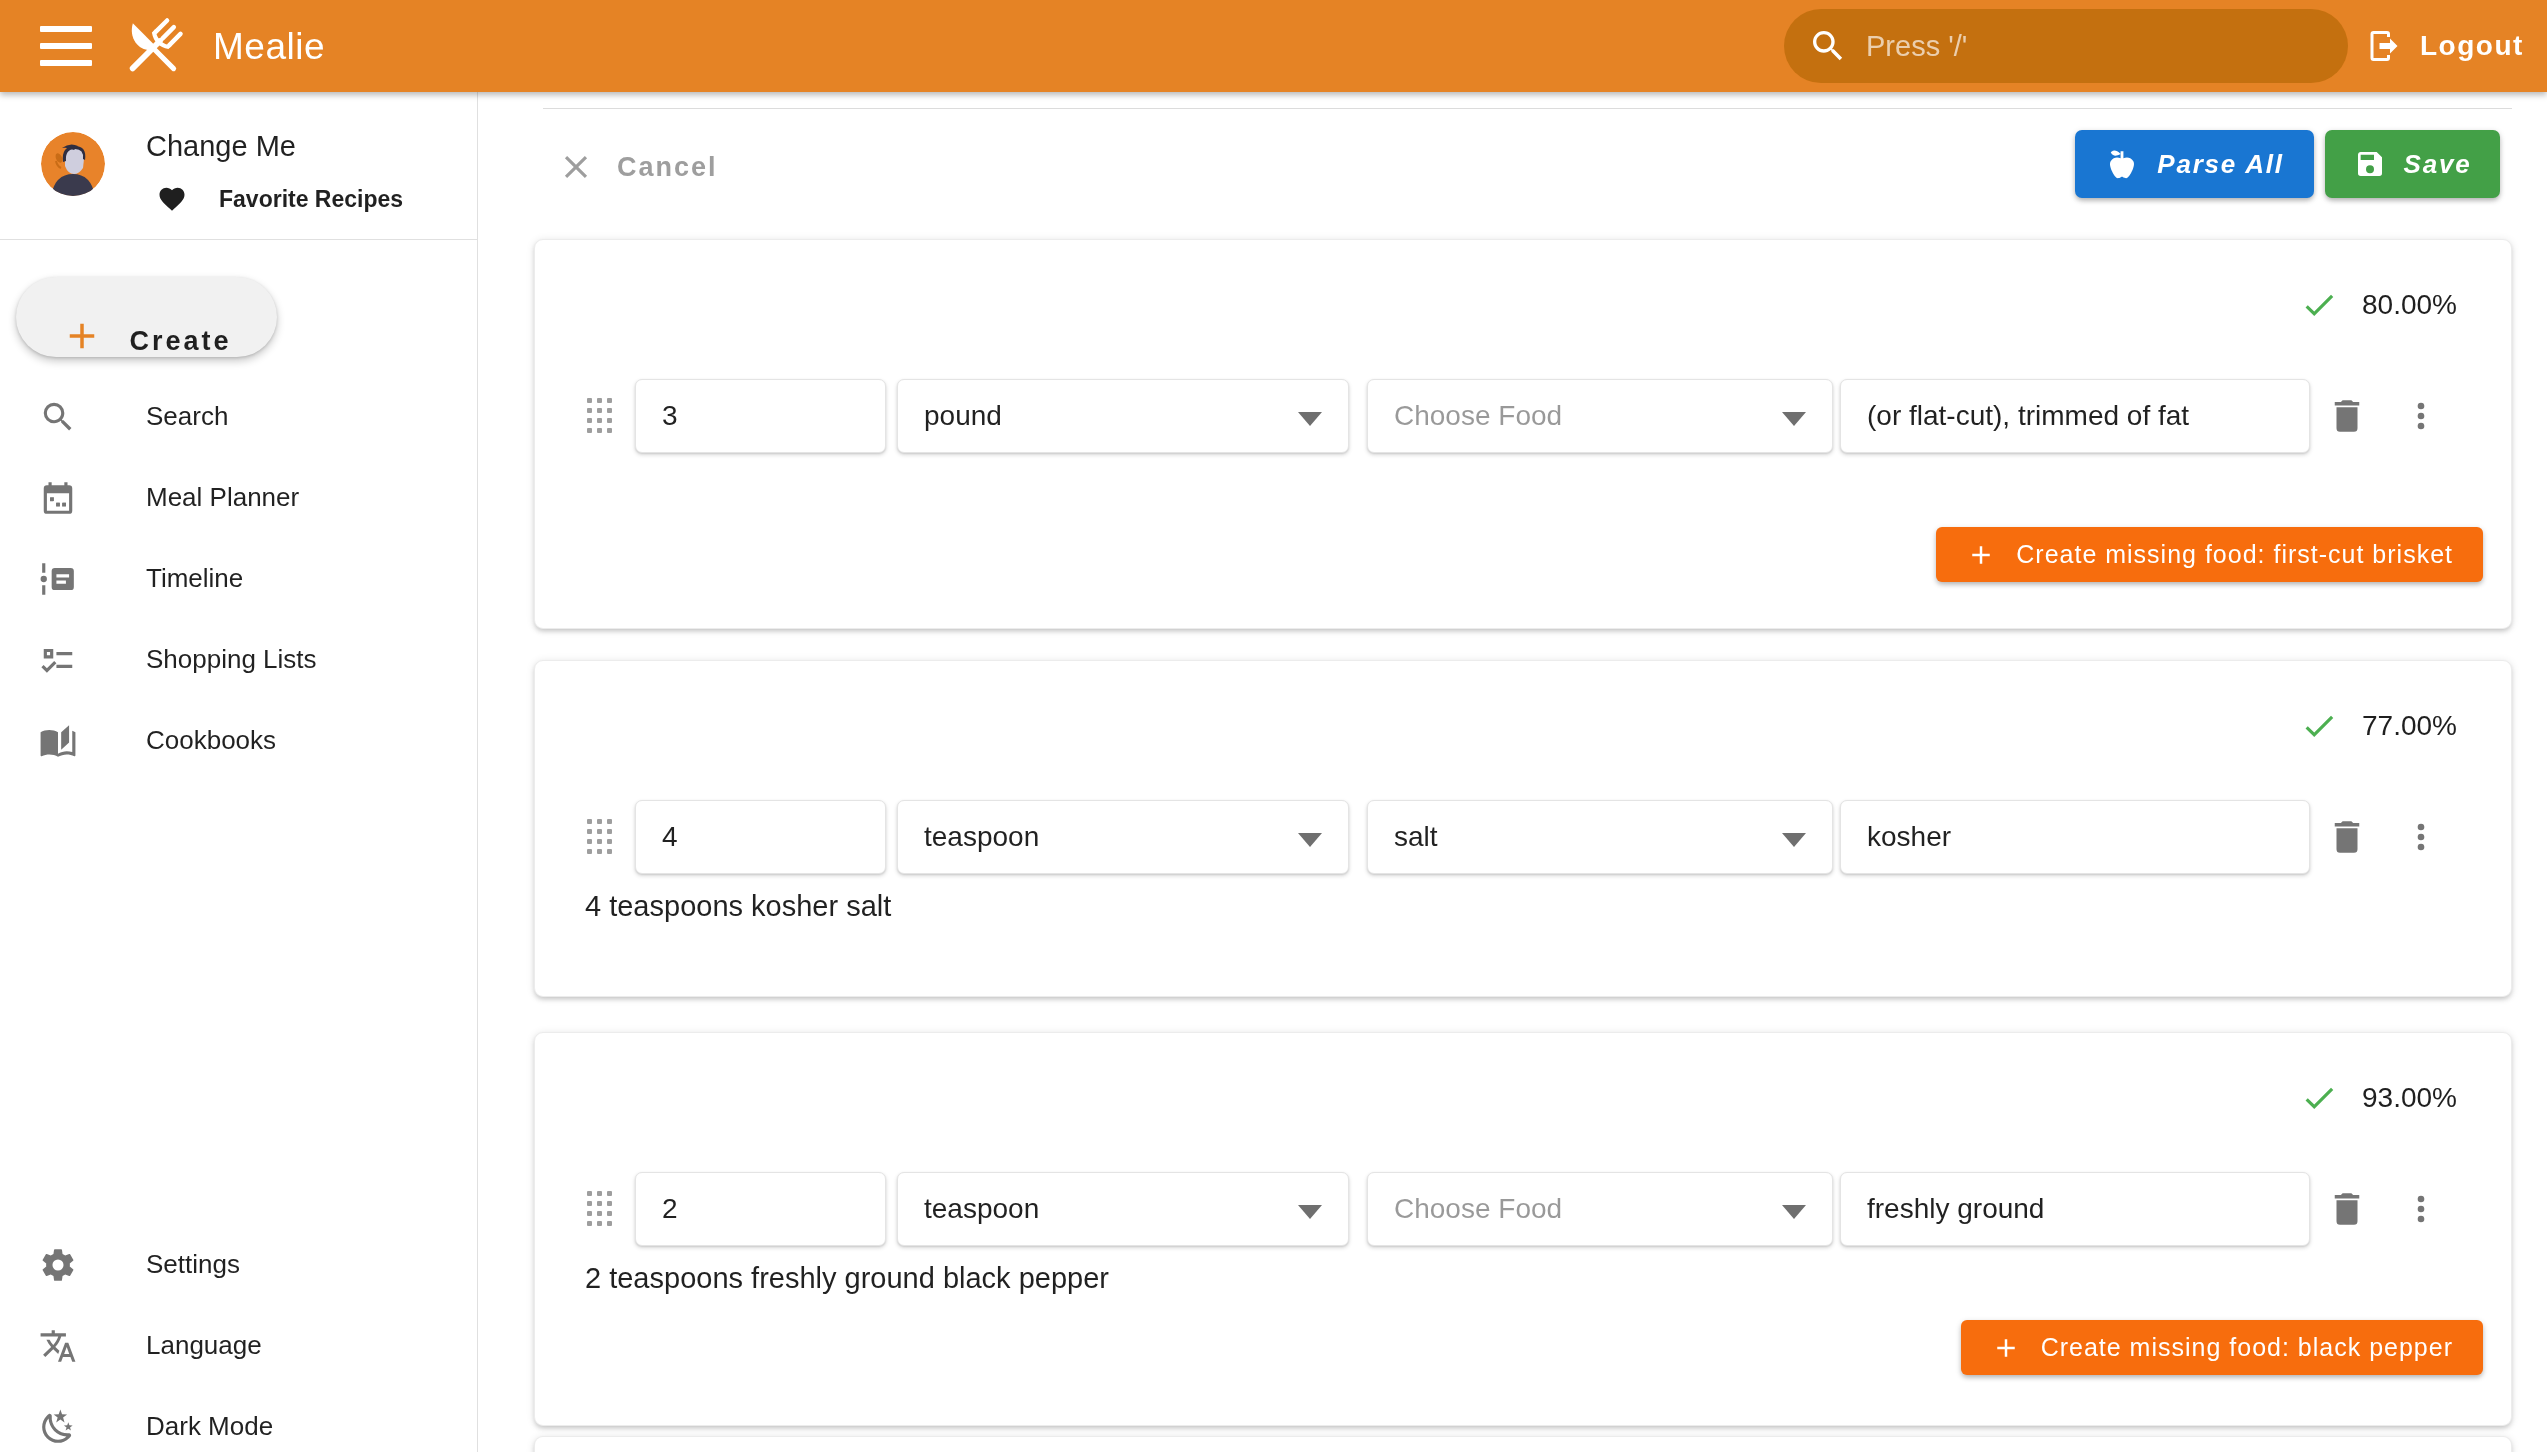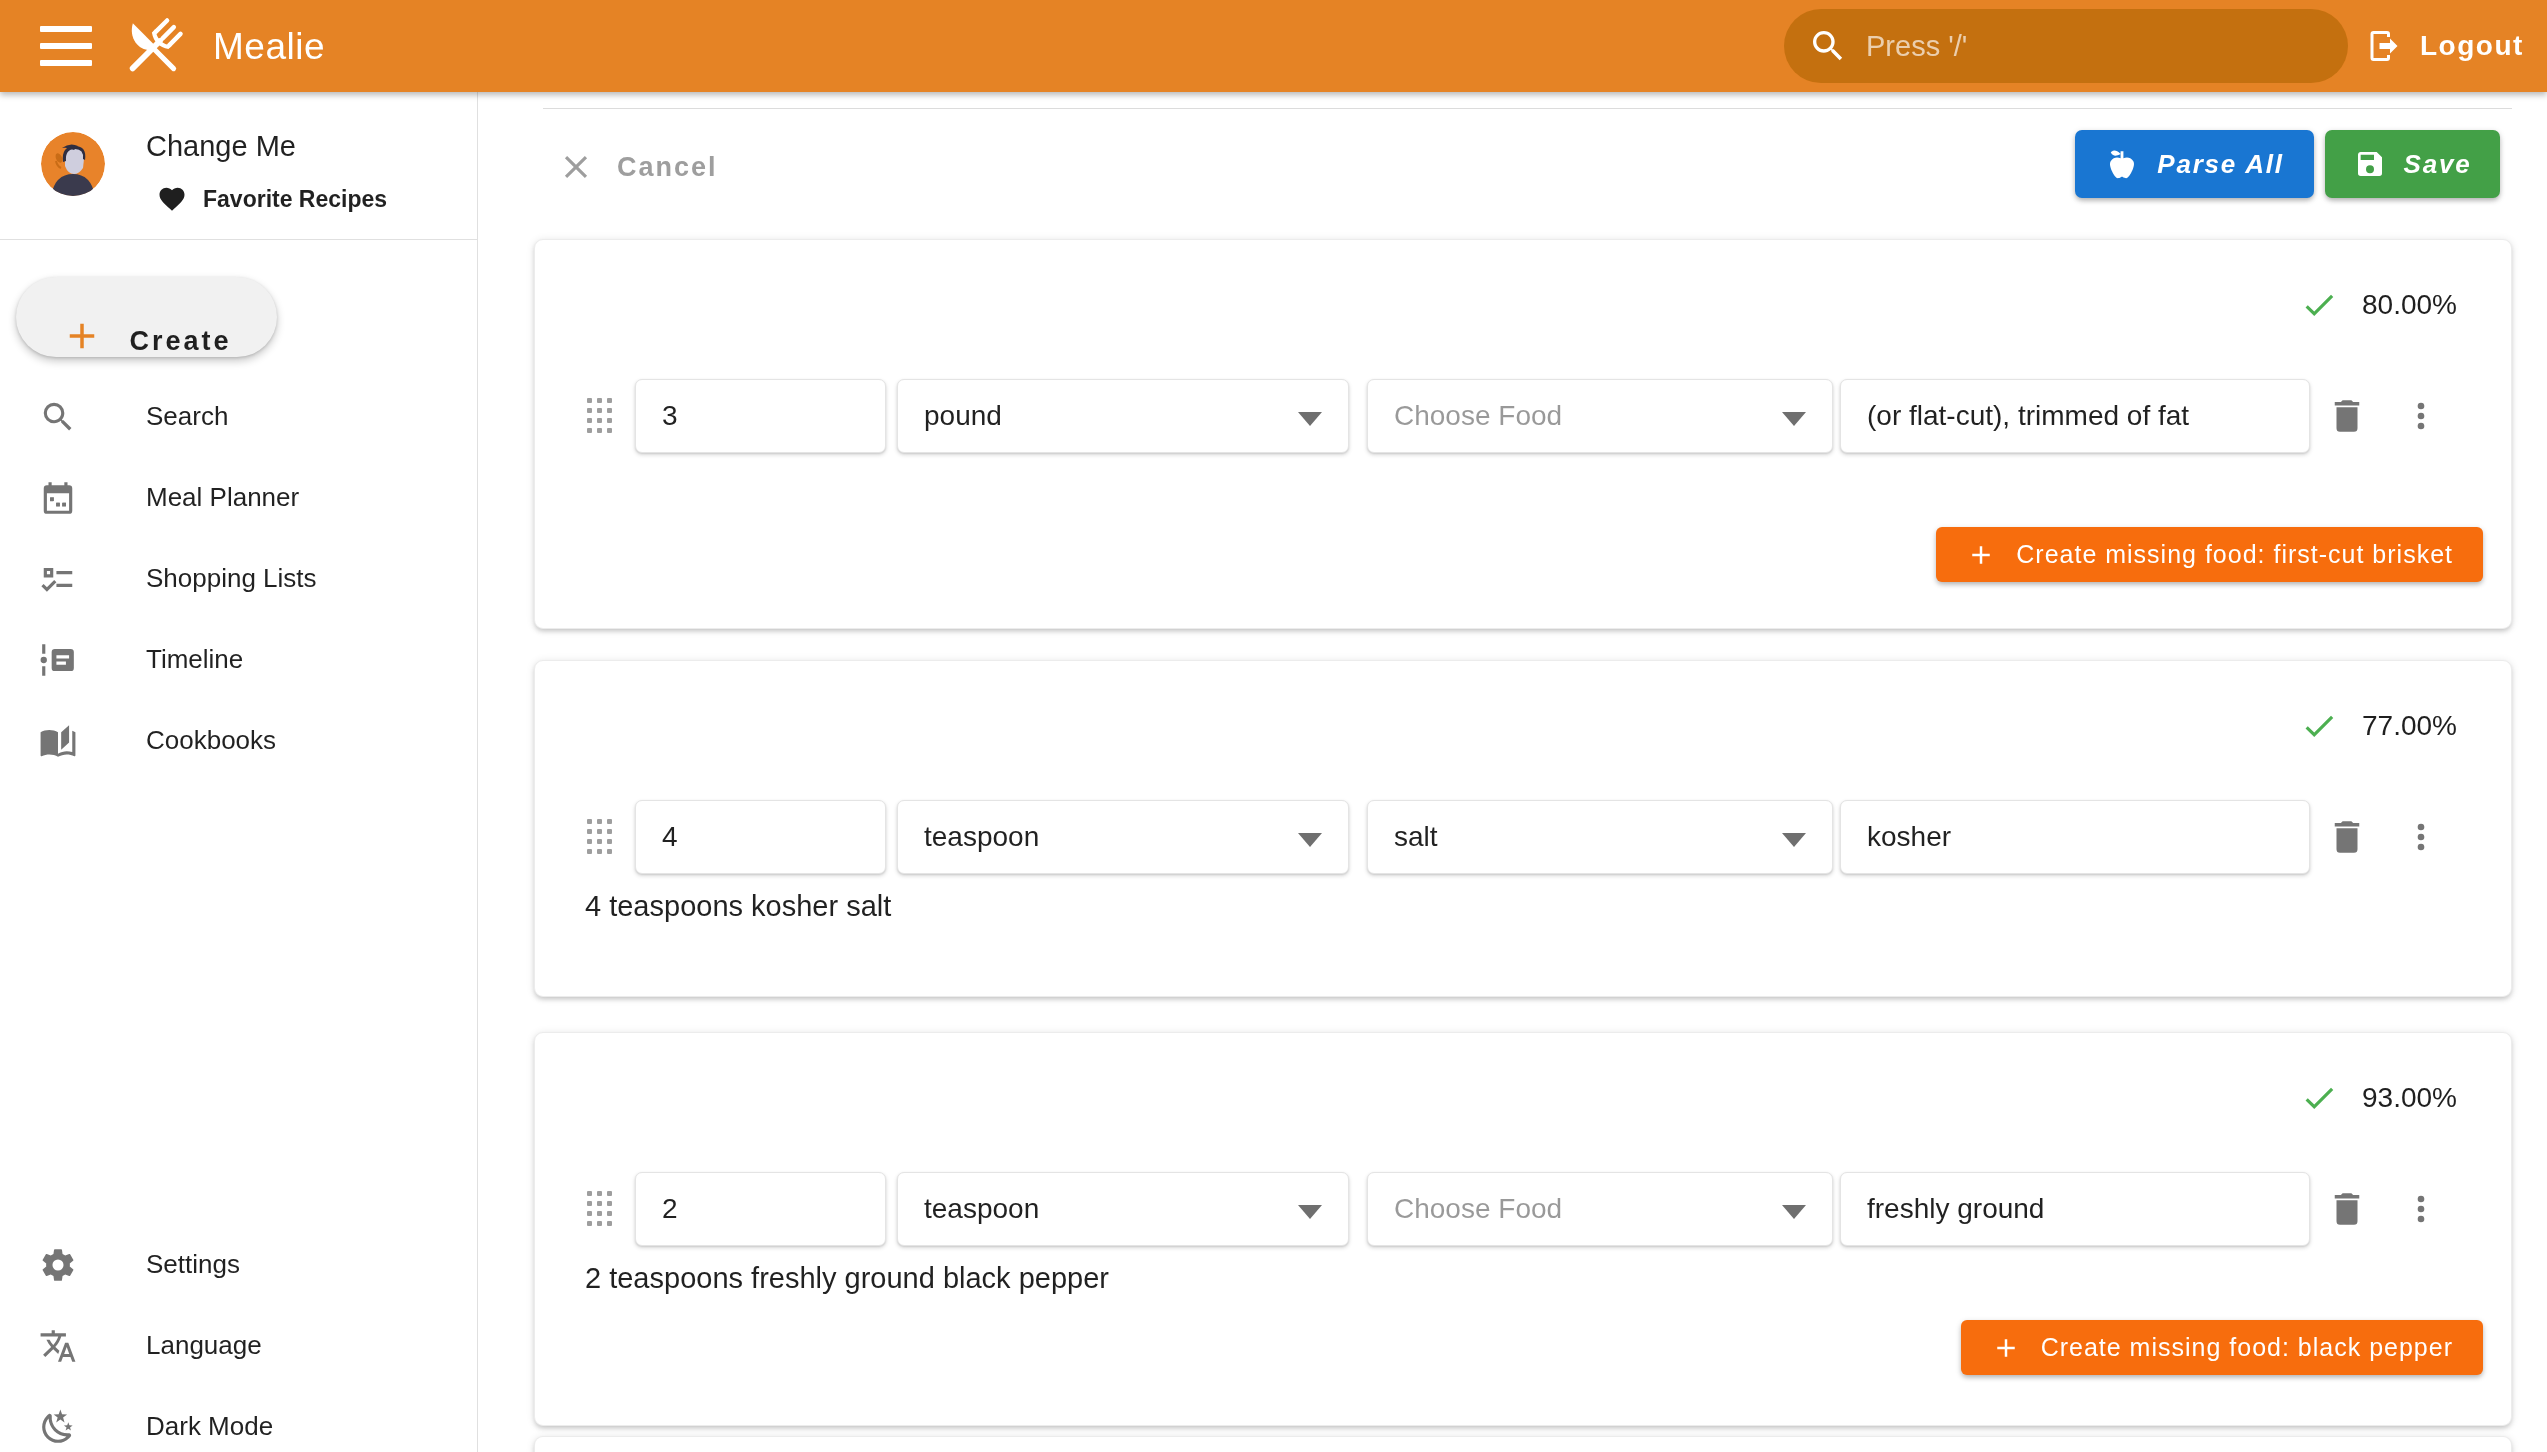--- a/index.html
+++ b/index.html
@@ -34,21 +34,21 @@
     color:#fff; font-size:28px; font-weight:bold; letter-spacing:1.5px; cursor:pointer;text-align:center; }
 
   
   .sidebar {
     position:absolute; top:92px; left:0; width:478px; height:1361px; background:#fff;
     border-right:1px solid #e0e0e0; z-index:10;
   }
   .user-block { position:absolute; top:30px; left:0; width:100%; }
   .avatar { position:absolute; left:41px; top:10px; width:64px; height:64px; border-radius:50%; overflow:hidden; }
   .user-name { position:absolute; left:146px; top:8px; font-size:29px; color:rgba(0,0,0,.87); }
-  .fav-row { position:absolute; left:157px; top:62px; display:flex; align-items:center; gap:16px;
+  .fav-row { position:absolute; left:157px; top:62px; display:flex; align-items:center; gap:32px;
     font-size:23px; font-weight:bold; color:rgba(0,0,0,.87); cursor:pointer; }
   .side-divider { position:absolute; top:147px; left:0; width:100%; height:1px; background:#e0e0e0; }
   .create-btn {
     position:absolute; top:185px; left:16px; width:261px; height:80px; border-radius:40px;
     background:#f1f1f1; box-shadow:0 4px 8px rgba(0,0,0,.22), 0 1px 3px rgba(0,0,0,.14);
     display:flex; align-items:flex-end; justify-content:center; gap:26px; cursor:pointer;
   }
   .create-btn .label { font-size:27px; font-weight:bold; letter-spacing:3px; color:rgba(0,0,0,.87); }
   .nav-list { position:absolute; top:284px; left:0; width:100%; }
   .nav-item { position:relative; height:81px; display:flex; align-items:center; cursor:pointer; }
@@ -198,32 +198,32 @@
               <rect x="10.8" y="15" width="2.4" height="2.4" fill="#757575"></rect>
               <rect x="14.6" y="15" width="2.4" height="2.4" fill="#757575"></rect>
               <rect x="7" y="11.5" width="2.4" height="2.4" fill="#757575"></rect>
             </svg>
           </span>
         <span class="nlabel">Meal Planner</span>
       </div>
       <div class="nav-item">
         <span class="nicon">
             <svg width="38" height="38" viewBox="0 0 24 24">
+              <path fill="#757575" d="M4,2V8H2V2H4M2,22V16H4V22H2M5,12A2,2 0 0,1 3,14A2,2 0 0,1 1,12A2,2 0 0,1 3,10A2,2 0 0,1 5,12M10,5H20A2,2 0 0,1 22,7V17A2,2 0 0,1 20,19H10A2,2 0 0,1 8,17V7A2,2 0 0,1 10,5M11,9V11H19V9H11M11,13V15H17V13H11Z"></path>
+            </svg>
+          </span>
+        <span class="nlabel">Timeline</span>
+      </div>
+      <div class="nav-item">
+        <span class="nicon">
+            <svg width="38" height="38" viewBox="0 0 24 24">
               <path fill="#757575" d="M3,5H9V11H3V5M5,7V9H7V7H5M11,7H21V9H11V7M11,15H21V17H11V15M5,20L1.5,16.5L2.91,15.09L5,17.17L9.59,12.59L11,14L5,20Z"></path>
             </svg>
           </span>
         <span class="nlabel">Shopping Lists</span>
-      </div>
-      <div class="nav-item">
-        <span class="nicon">
-            <svg width="38" height="38" viewBox="0 0 24 24">
-              <path fill="#757575" d="M4,2V8H2V2H4M2,22V16H4V22H2M5,12A2,2 0 0,1 3,14A2,2 0 0,1 1,12A2,2 0 0,1 3,10A2,2 0 0,1 5,12M10,5H20A2,2 0 0,1 22,7V17A2,2 0 0,1 20,19H10A2,2 0 0,1 8,17V7A2,2 0 0,1 10,5M11,9V11H19V9H11M11,13V15H17V13H11Z"></path>
-            </svg>
-          </span>
-        <span class="nlabel">Timeline</span>
       </div>
       <div class="nav-item">
         <span class="nicon">
             <svg width="38" height="38" viewBox="0 0 24 24">
               <path fill="#757575" d="M19,2L14,6.5V17.5L19,13V2M6.5,5C4.55,5 2.45,5.4 1,6.5V21.16C1,21.41 1.25,21.66 1.5,21.66C1.6,21.66 1.65,21.59 1.75,21.59C3.1,20.94 5.05,20.5 6.5,20.5C8.45,20.5 10.55,20.9 12,22C13.35,21.15 15.8,20.5 17.5,20.5C19.15,20.5 20.85,20.81 22.25,21.56C22.35,21.61 22.4,21.59 22.5,21.59C22.75,21.59 23,21.34 23,21.09V6.5C22.4,6.05 21.75,5.75 21,5.5V19C19.9,18.65 18.7,18.5 17.5,18.5C15.8,18.5 13.35,19.15 12,20V6.5C10.55,5.4 8.45,5 6.5,5Z"></path>
             </svg>
           </span>
         <span class="nlabel">Cookbooks</span>
       </div>
     </div>

